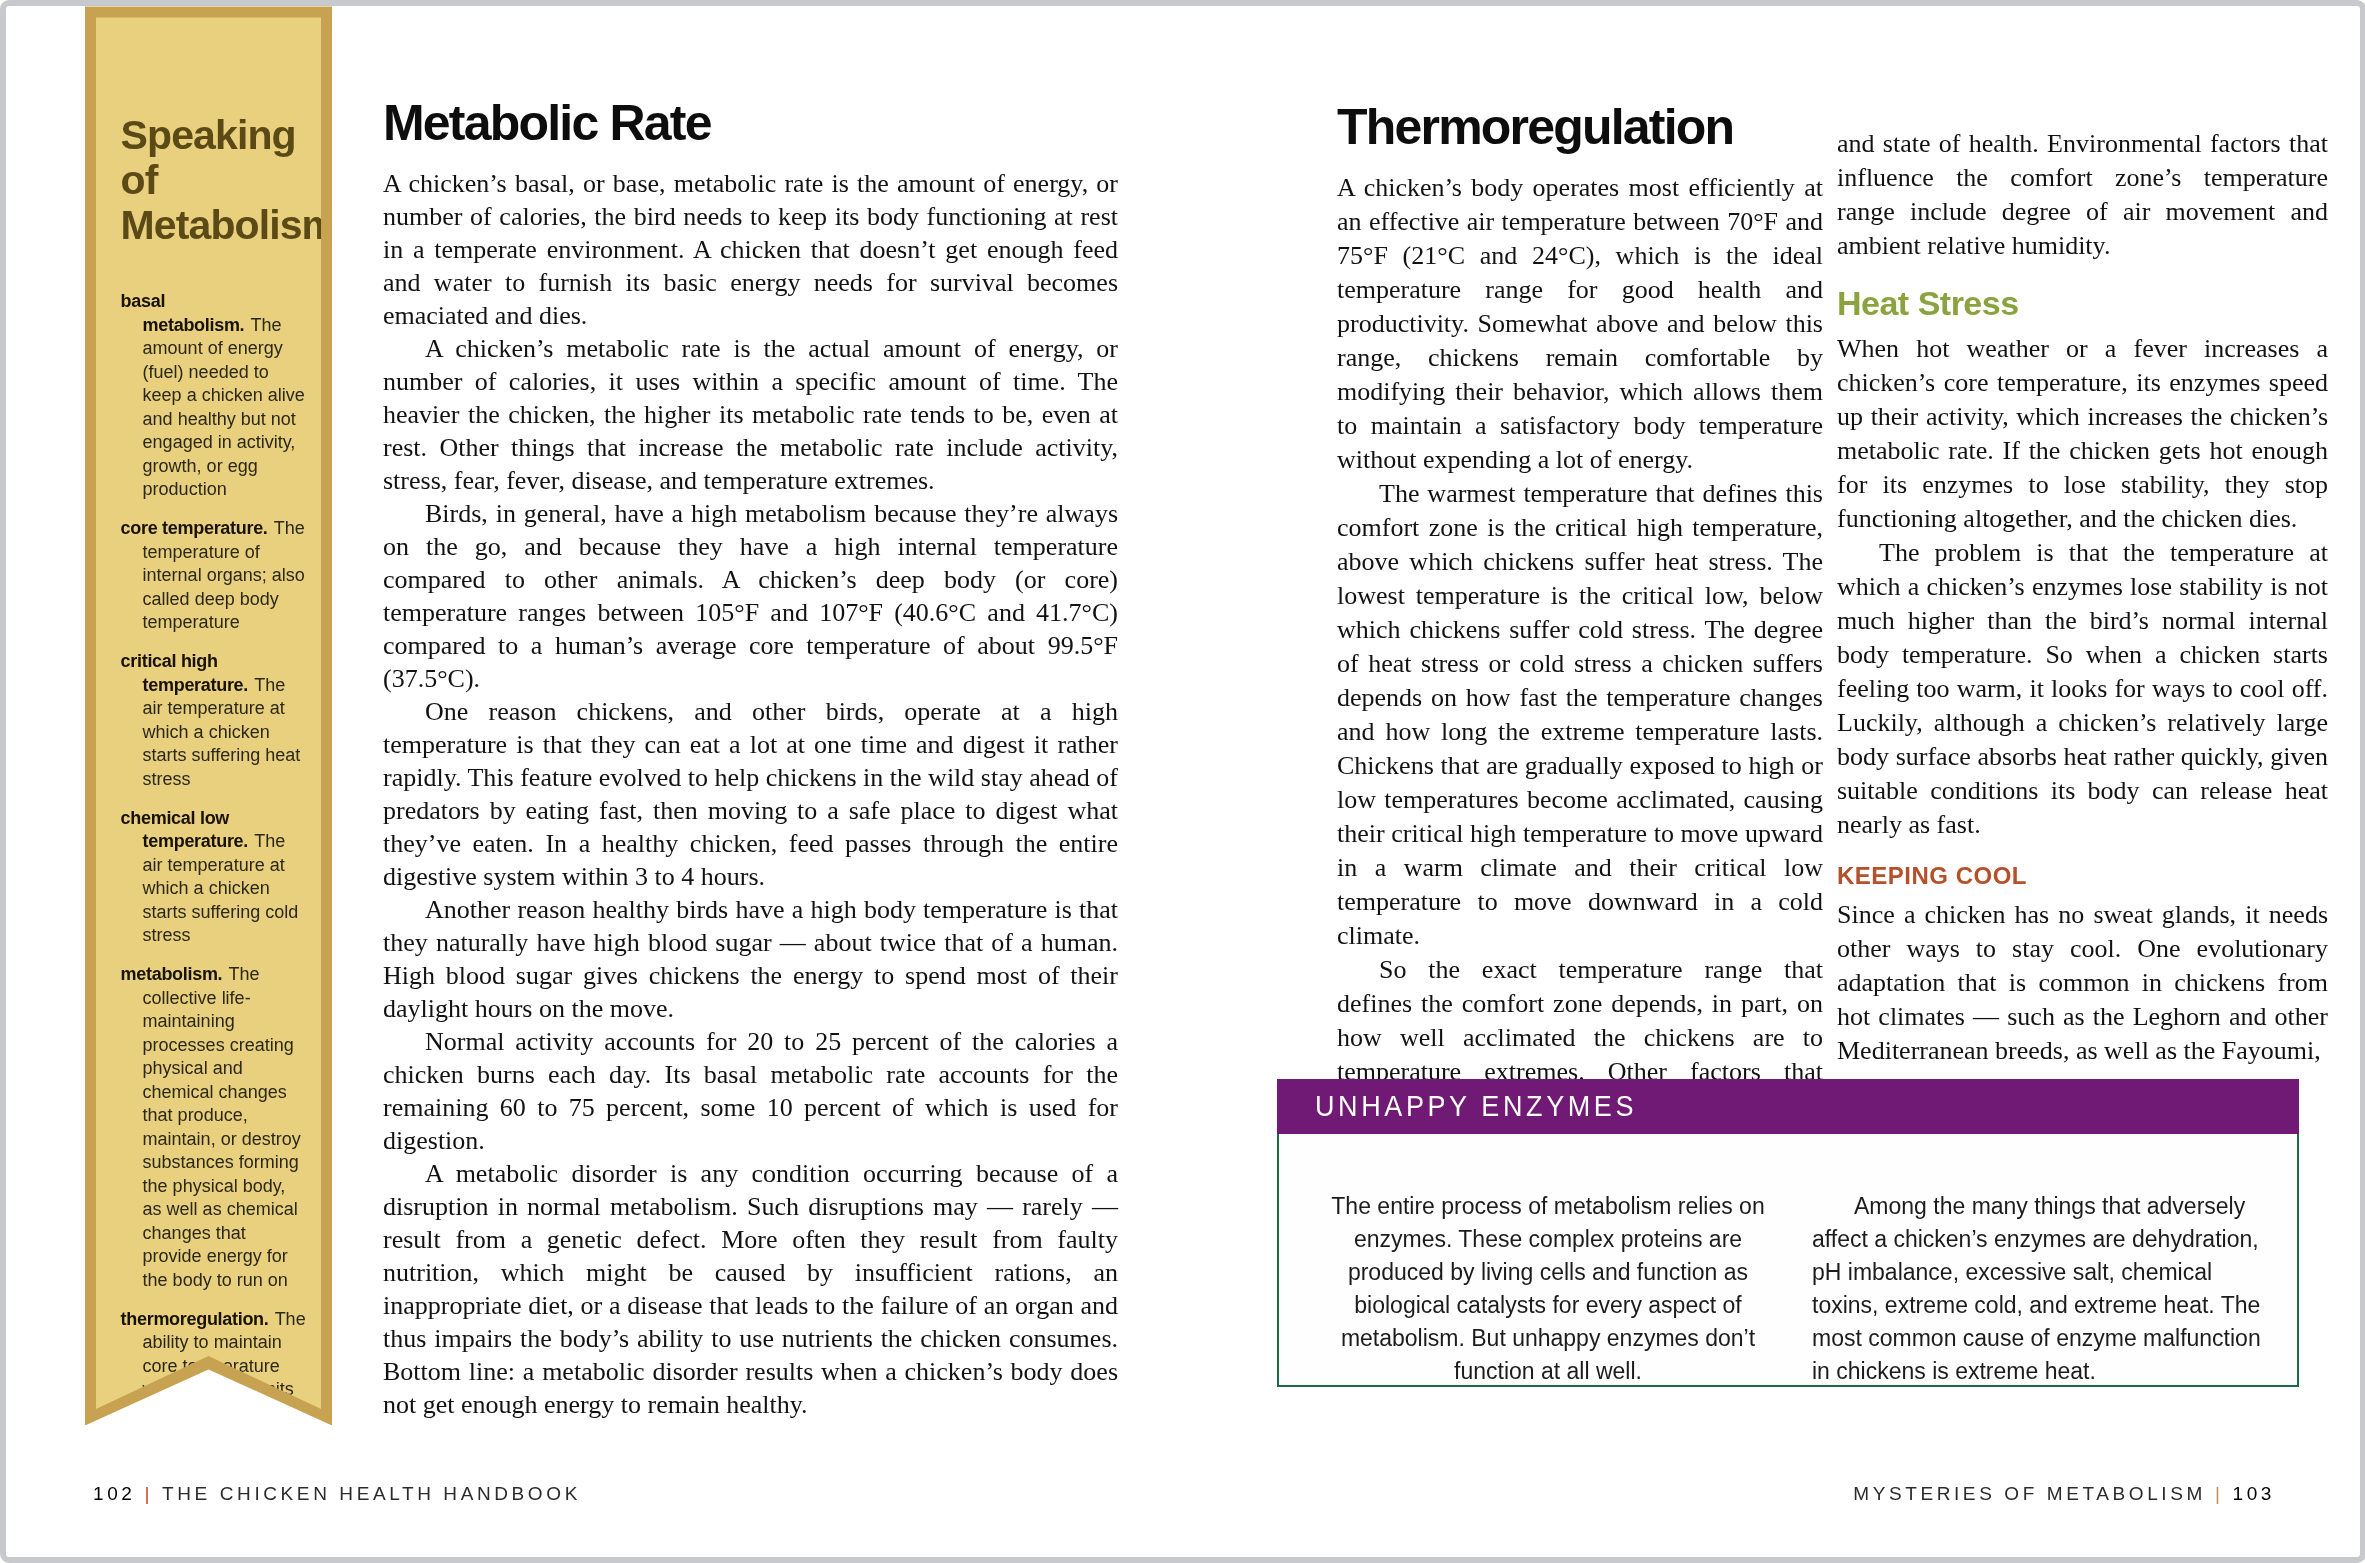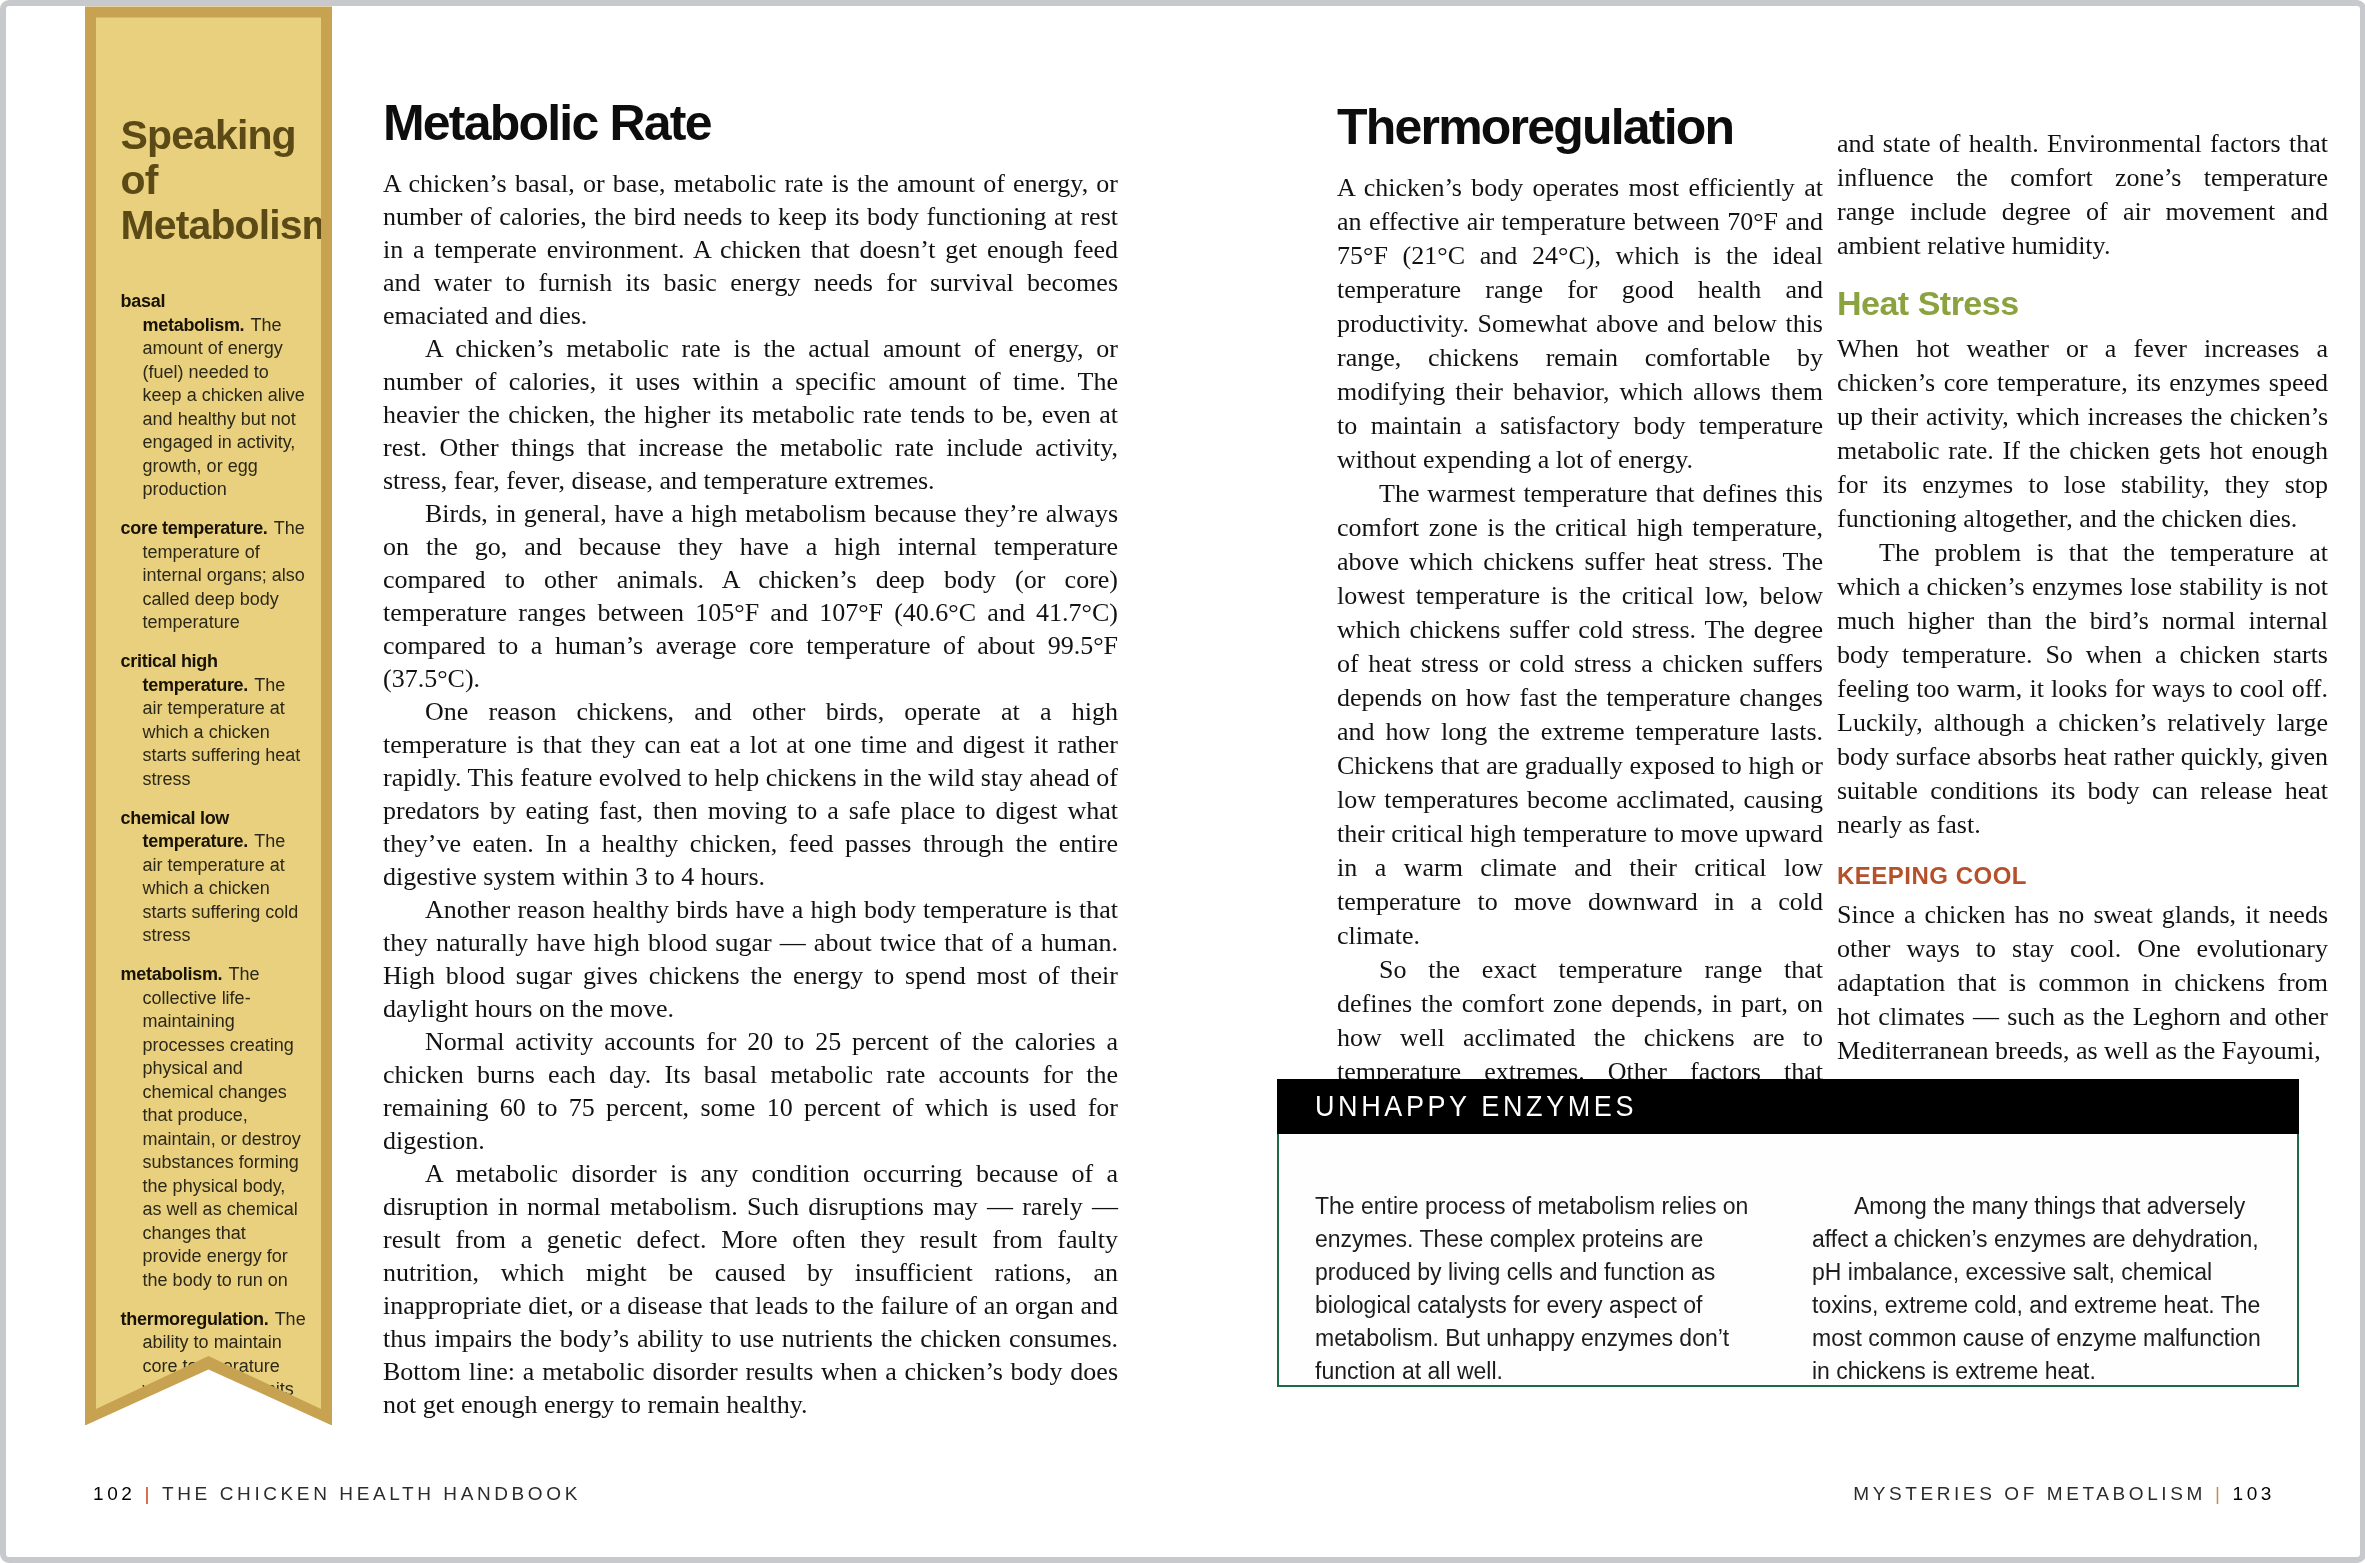--- a/index.html
+++ b/index.html
@@ -32,30 +32,30 @@
   .para{font-size:26px;line-height:33px;text-align:justify;margin:0;}
   .para.ind{text-indent:42px;}
   .col-r2 .para,.col-r1 .para{font-size:26px;line-height:34px;}
   h2.heat{font-family:"Liberation Sans", sans-serif;font-weight:800;letter-spacing:-0.5px;
           font-size:34px;line-height:36px;color:#8ba33e;margin:22px 0 11px 0;}
   h3.cool{font-family:"Liberation Sans", sans-serif;font-weight:800;letter-spacing:0.5px;
           font-size:24px;line-height:27px;color:#b6502a;margin:20px 0 9px 0;}
 
   
   .enzyme-box{position:absolute;left:1277px;top:1079px;width:1022px;height:308px;}
-  .enzyme-head{position:absolute;left:0;top:0;right:0;height:55px;background:#000000;
+  .enzyme-head{position:absolute;left:0;top:0;right:0;height:55px;background:#701a75;
           display:flex;align-items:center;}
   .enzyme-title{font-family:"Liberation Sans", sans-serif;color:#ffffff;font-size:27px;
           letter-spacing:3.6px;font-weight:400;margin-left:38px;display:inline-block;
           transform:scaleY(1.12);transform-origin:left center;}
   .enzyme-body{position:absolute;left:0;top:55px;right:0;bottom:0;background:#fdfefd;
           border-left:2.7px solid #1d6a46;border-right:2.7px solid #1d6a46;border-bottom:2.7px solid #1d6a46;}
   .enzyme-col{position:absolute;top:33px;font-family:"Liberation Sans", sans-serif;
           font-size:23px;line-height:33px;color:#1c1c1c;font-weight:400;}
-  .enzyme-col1{left:36px;width:466px;}
+  .enzyme-col1{left:36px;width:466px;text-align:center;}
   .enzyme-col2{left:533px;width:466px;text-indent:42px;}
 
   
   .footer{position:absolute;top:1483px;font-family:"Liberation Sans", sans-serif;
           font-size:19px;letter-spacing:3.6px;color:#2b2b2b;white-space:nowrap;}
   .footer-left{left:93px;}
   .footer-right{right:91px;text-align:right;}
   .page-num{color:#000000;}
   .divider-l{color:#cb4722;padding:0 9px;}
   .divider-r{color:#c98a52;padding:0 9px;}

